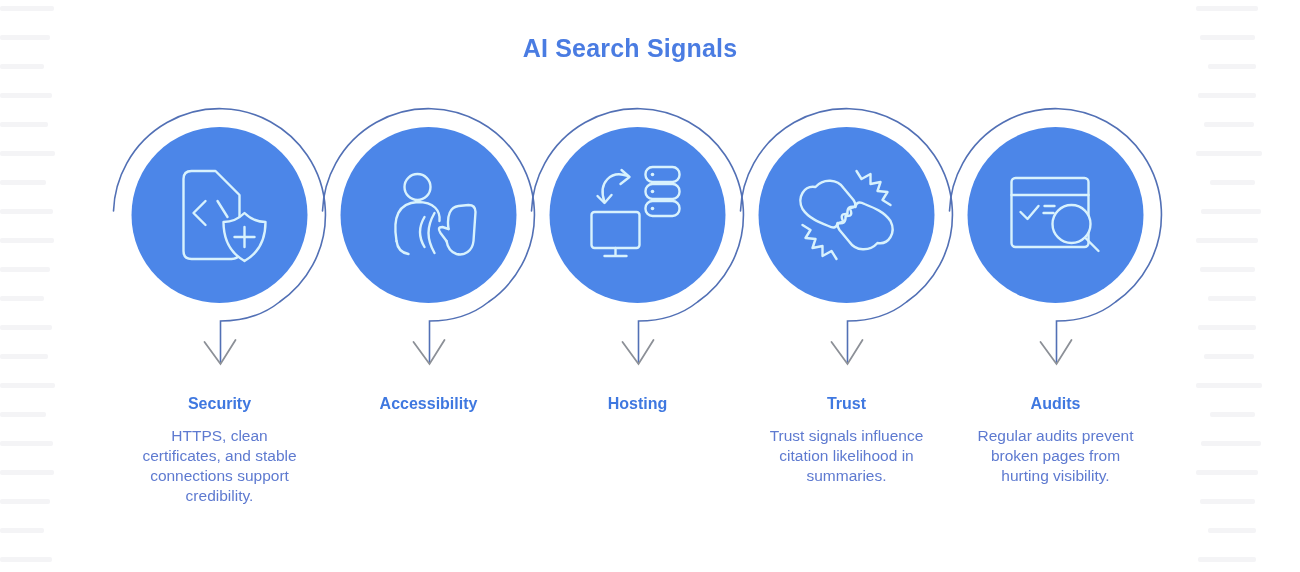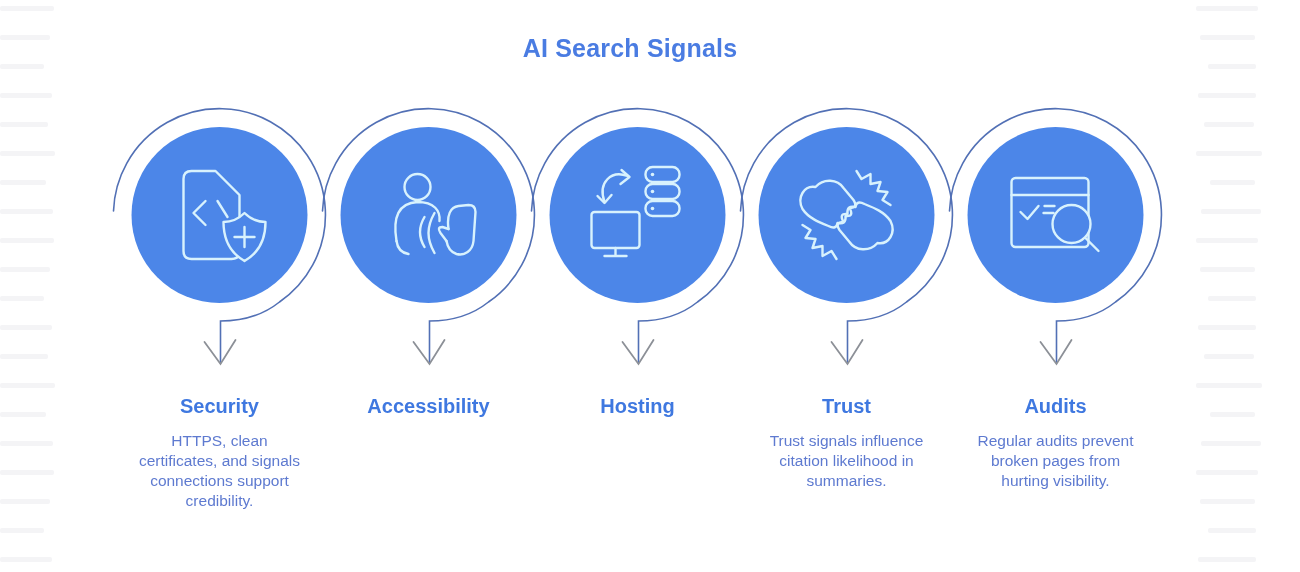--- a/index.html
+++ b/index.html
@@ -55,21 +55,21 @@
     fill: none;
     stroke: var(--icon-stroke, #D8F2FD);
     stroke-width: 2.4;
     stroke-linecap: round;
     stroke-linejoin: round;
   }
   .icon .blue-fill { fill: var(--circle-fill, #4C86E8); }
   .icon .dot { fill: var(--icon-stroke, #D8F2FD); stroke: none; }
   .label {
     margin-top: 15px;
-    font-size: 20px;
+    font-size: 16px;
     font-weight: bold;
     color: var(--heading-color, #3F78E0);
     text-align: right;
   }
   .desc {
     margin-top: 13px;
     width: 196px;
     font-size: 15.5px;
     line-height: 1.3;
     color: var(--body-color, #5E7AD0);
@@ -159,21 +159,21 @@
         <g class="icon">
           <path d="M -4,-44 L 20,-20 V 36 Q 20,44 12,44 H -28 Q -36,44 -36,36 V -36 Q -36,-44 -28,-44 H -4 Z"></path>
           <path d="M -14,-14 L -26,-2 L -14,10"></path>
           <path d="M -2,-14 L 8,2"></path>
           <path class="blue-fill" d="M 25,-2 C 31,4 39,7 46,7 C 46,24 39,38 25,46 C 11,38 4,24 4,7 C 11,7 19,4 25,-2 Z"></path>
           <path d="M 25,12 V 32 M 15,22 H 35"></path>
         </g>
       </svg>
       <h2 class="label">Security</h2>
       <p class="desc">HTTPS, clean
-certificates, and signals
+certificates, and stable
 connections support
 credibility.</p>
     </div>
 
     <div class="col">
       <svg class="unit" width="209" height="280" viewBox="-104.5 -115 209 280">
         <use href="#ring-arrow"></use>
         <circle class="disc" cx="0" cy="0" r="88"></circle>
         <g class="icon">
           <circle cx="-11" cy="-28" r="13"></circle>

